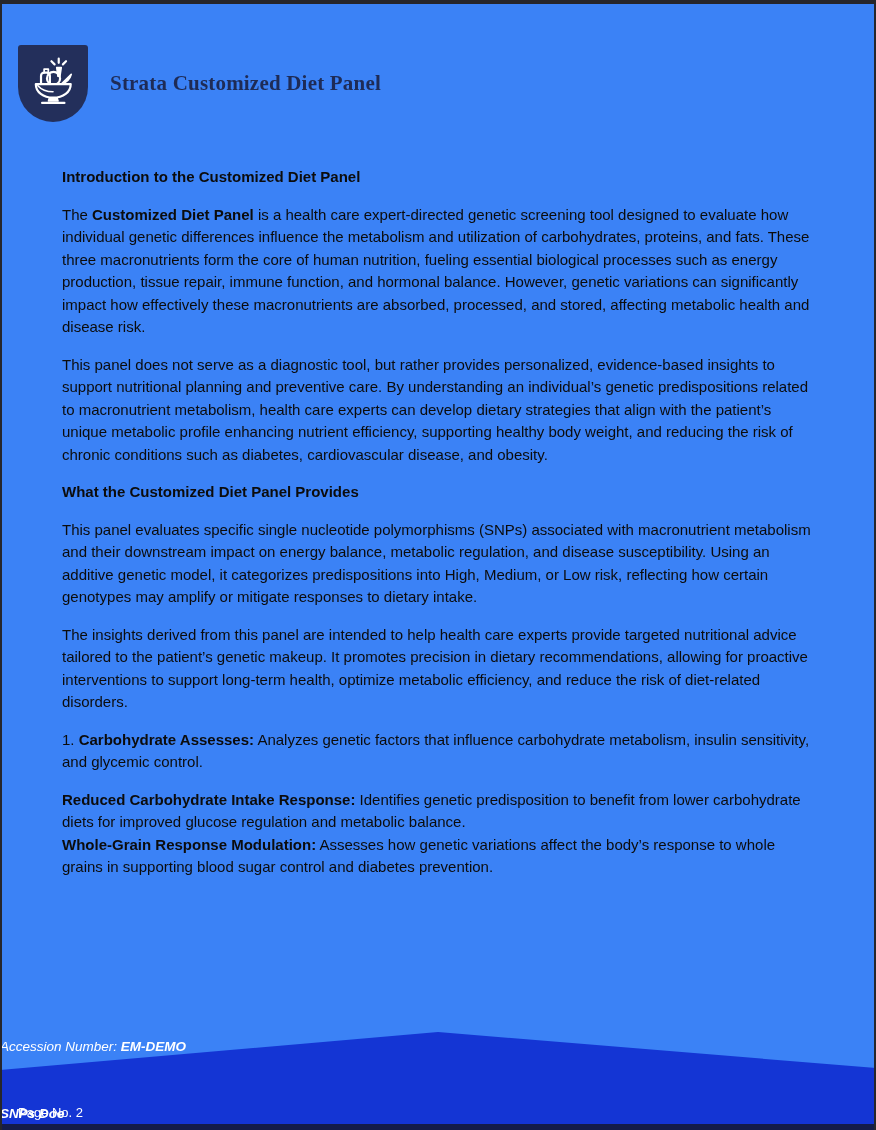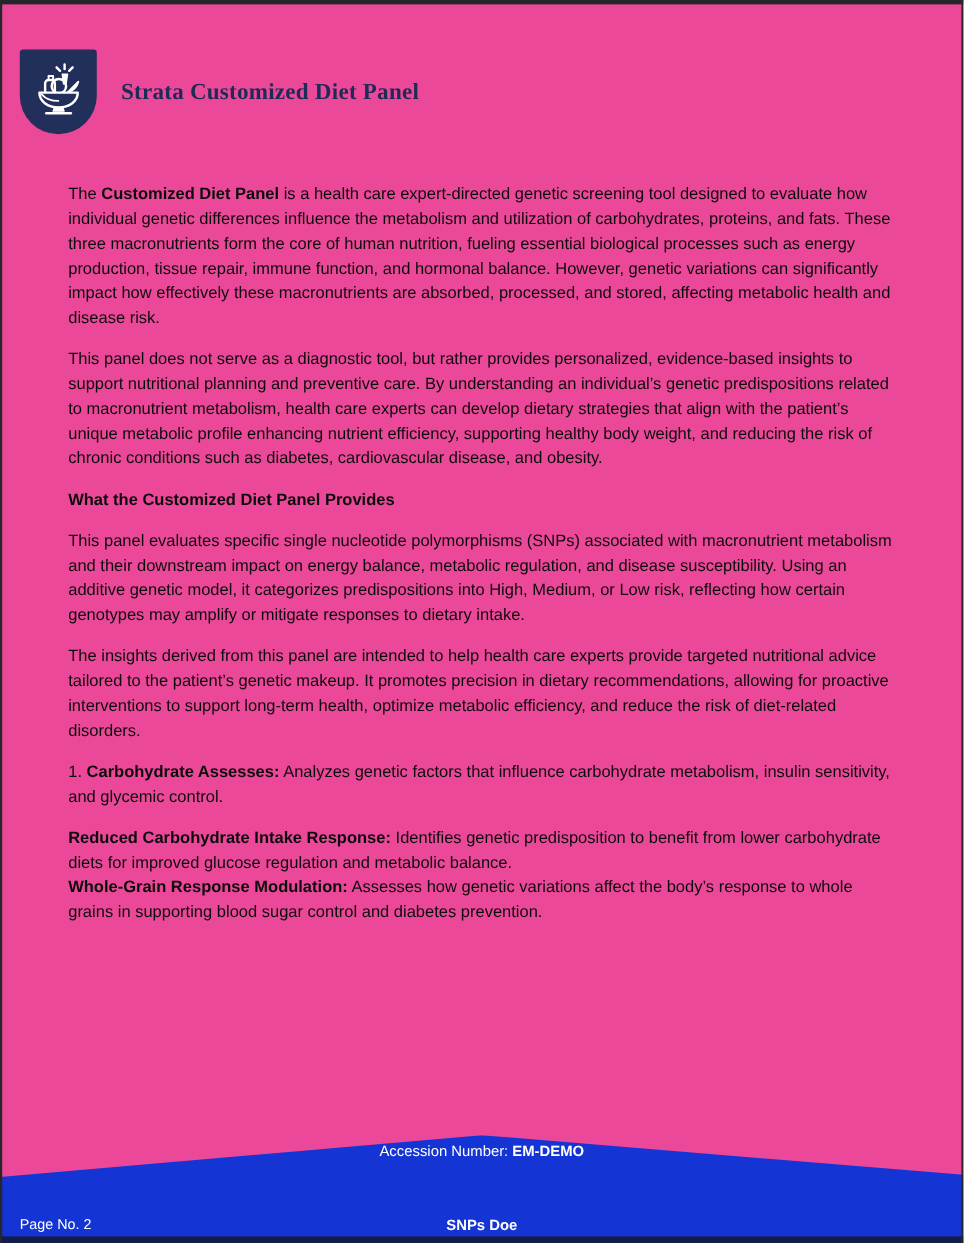--- a/index.html
+++ b/index.html
@@ -1,19 +1,19 @@
 <!DOCTYPE html>
 <html><head>
 <meta charset="utf-8">
 <style>
   html,body{margin:0;padding:0;background:#fff;}
   .page{
     position:relative;
     width:876px;height:1130px;
-    background:#ec4899;
+    background:#3b82f6;
     overflow:hidden;
     font-family:"Liberation Sans","DejaVu Sans",sans-serif;
   }
   .edge-top{position:absolute;left:0;top:0;width:100%;height:4px;background:#26262b;z-index:6;}
   .edge-left{position:absolute;left:0;top:0;width:2px;height:100%;background:#26262b;z-index:6;}
   .edge-right{position:absolute;right:0;top:0;width:2px;height:100%;background:#26262b;z-index:6;}
 
   
   .logo{
     position:absolute;left:18px;top:45px;width:70px;height:77px;
@@ -41,21 +41,21 @@
   
   .footer{position:absolute;left:0;bottom:0;width:876px;height:100px;z-index:4;}
   .footer-shape{
     position:absolute;left:0;top:0;width:100%;height:100%;
     background:#1435d4;
     clip-path:polygon(0 40%,50% 2%,100% 38%,100% 100%,0 100%);
   }
   .footer-strip{position:absolute;left:0;bottom:0;width:100%;height:6px;background:#141c49;z-index:5;}
   .footer-center{
     position:absolute;left:0;right:0;bottom:6px;z-index:5;
-    text-align:center;color:#ffffff;font-size:13.5px;line-height:21px;
+    color:#ffffff;font-size:13.5px;line-height:21px;font-style:italic;
   }
   .footer-page{
     position:absolute;left:18px;bottom:10px;z-index:5;
     color:#ffffff;font-size:13px;
   }
 </style>
 </head>
 <body>
 
 <div class="page">
@@ -86,20 +86,21 @@
 
           <path d="M20.5 41 h7.5 l1 3.2 h-9.5 z" fill="#ffffff" stroke-width="1.2"></path>
           <path d="M13.5 46 h21.5"></path>
         </g>
       </svg>
     </span>
   </div>
   <h1 class="title">Strata Customized Diet Panel</h1>
 
   <div class="content">
+      <p class="h">Introduction to the Customized Diet Panel</p>
       <p><span>The </span><span class="b">Customized Diet Panel</span><span> is a health care expert-directed genetic screening tool designed to evaluate how individual genetic differences influence the metabolism and utilization of carbohydrates, proteins, and fats. These three macronutrients form the core of human nutrition, fueling essential biological processes such as energy production, tissue repair, immune function, and hormonal balance. However, genetic variations can significantly impact how effectively these macronutrients are absorbed, processed, and stored, affecting metabolic health and disease risk.</span></p>
       <p><span>This panel does not serve as a diagnostic tool, but rather provides personalized, evidence-based insights to support nutritional planning and preventive care. By understanding an individual’s genetic predispositions related to macronutrient metabolism, health care experts can develop dietary strategies that align with the patient’s unique metabolic profile enhancing nutrient efficiency, supporting healthy body weight, and reducing the risk of chronic conditions such as diabetes, cardiovascular disease, and obesity.</span></p>
       <p class="h">What the Customized Diet Panel Provides</p>
       <p><span>This panel evaluates specific single nucleotide polymorphisms (SNPs) associated with macronutrient metabolism and their downstream impact on energy balance, metabolic regulation, and disease susceptibility. Using an additive genetic model, it categorizes predispositions into High, Medium, or Low risk, reflecting how certain genotypes may amplify or mitigate responses to dietary intake.</span></p>
       <p><span>The insights derived from this panel are intended to help health care experts provide targeted nutritional advice tailored to the patient’s genetic makeup. It promotes precision in dietary recommendations, allowing for proactive interventions to support long-term health, optimize metabolic efficiency, and reduce the risk of diet-related disorders.</span></p>
       <p><span>1. </span><span class="b">Carbohydrate Assesses:</span><span> Analyzes genetic factors that influence carbohydrate metabolism, insulin sensitivity, and glycemic control.</span></p>
       <p><span class="b">Reduced Carbohydrate Intake Response:</span><span> Identifies genetic predisposition to benefit from lower carbohydrate diets for improved glucose regulation and metabolic balance.</span><br><span class="b">Whole-Grain Response Modulation:</span><span> Assesses how genetic variations affect the body’s response to whole grains in supporting blood sugar control and diabetes prevention.</span></p>
     </div>
 
   <div class="footer">

